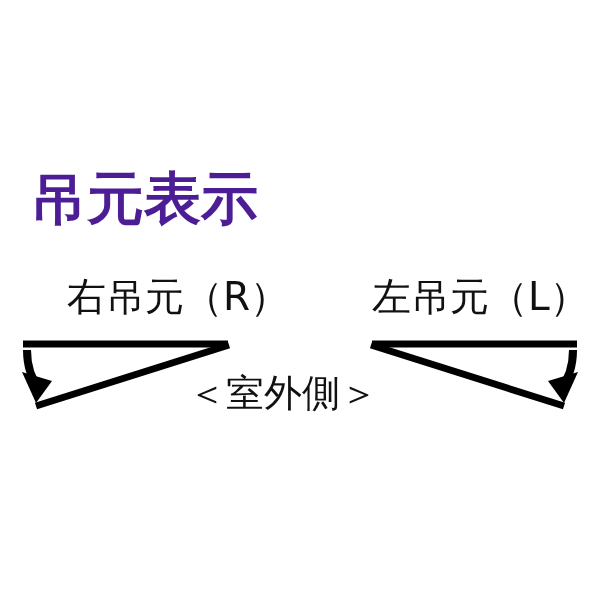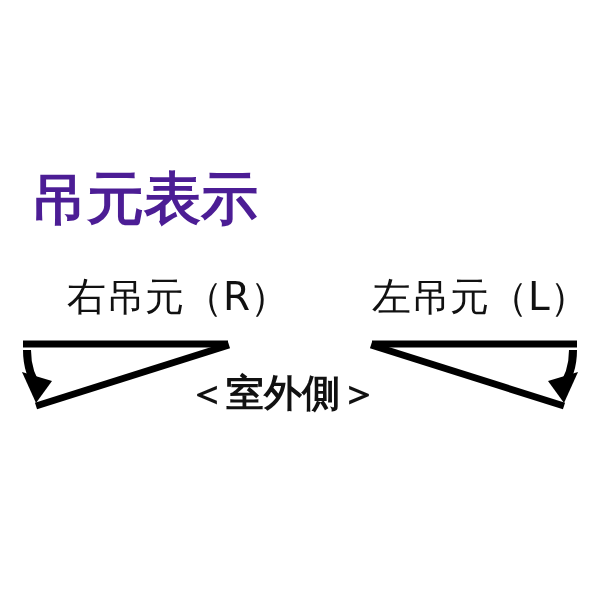--- a/index.html
+++ b/index.html
@@ -41,21 +41,21 @@
     margin-left: 43px;
   }
   .hinge-label.left-hinge {
     left: 372px;
   }
   .outside-note {
     position: absolute;
     left: 188px;
     top: 371px;
     font-size: 38px;
-    font-weight: bold;
+    font-weight: normal;
     line-height: 44px;
     white-space: nowrap;
     color: #111111;
   }
   .diagram-svg {
     position: absolute;
     left: 0;
     top: 0;
     width: 600px;
     height: 600px;

